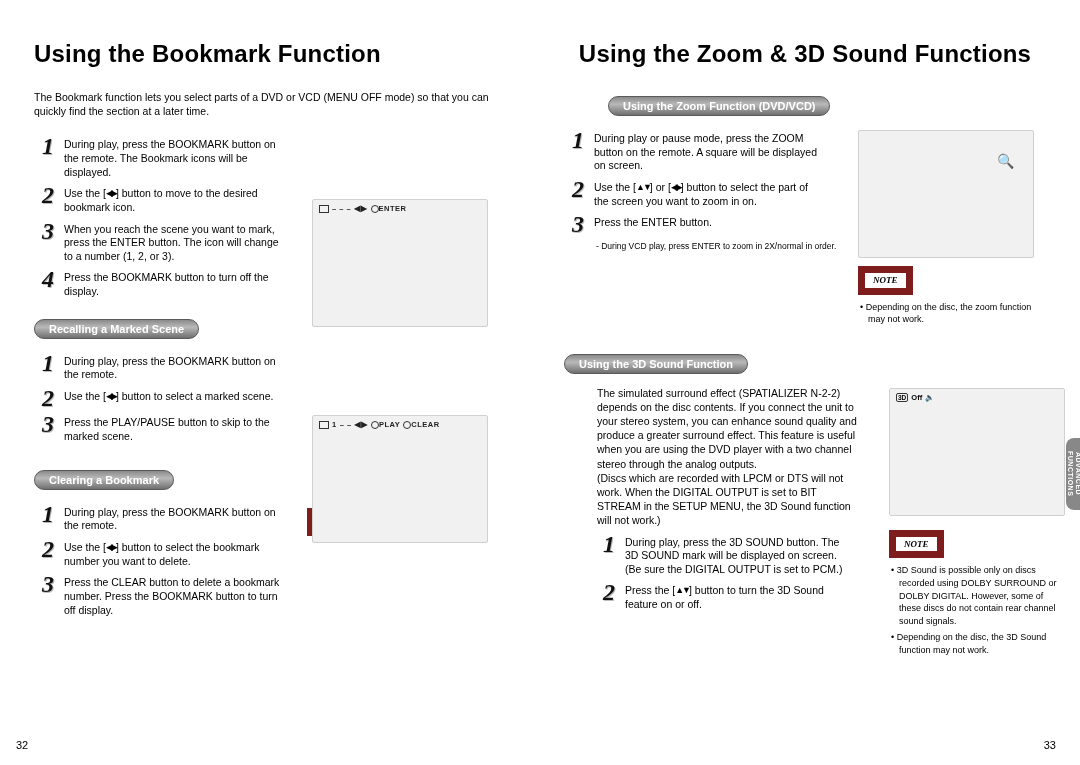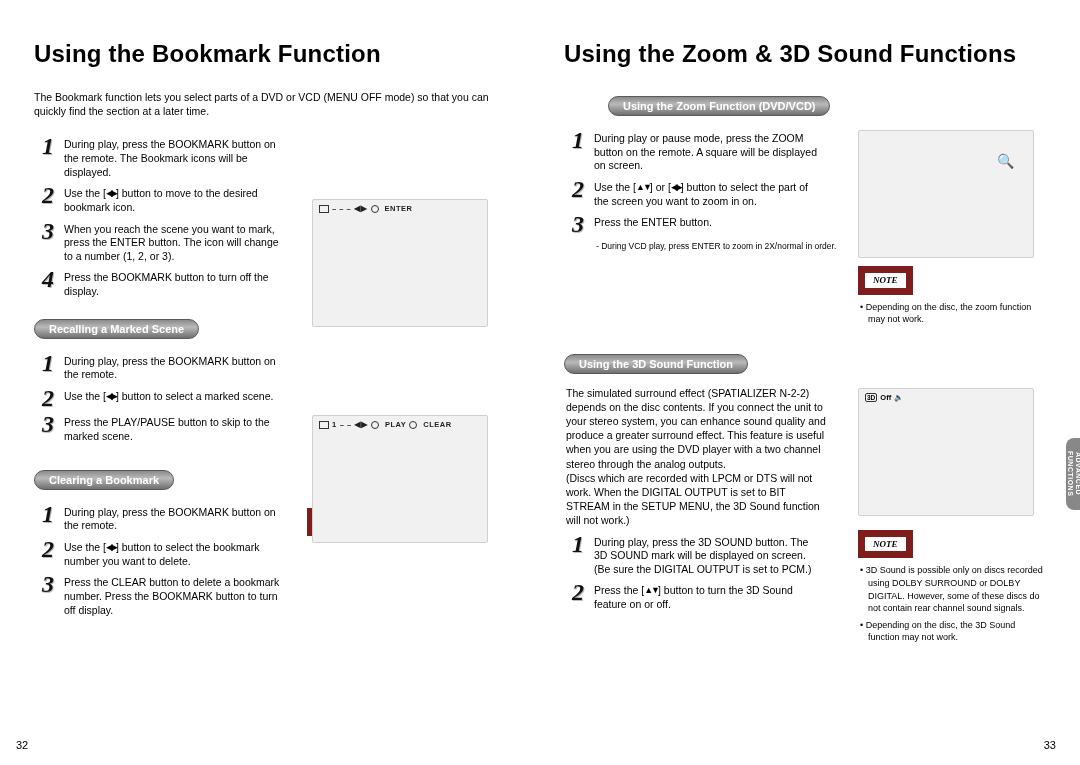--- a/index.html
+++ b/index.html
@@ -2,21 +2,21 @@
 <html><head>
 <meta charset="utf-8">
 <style>
   * { box-sizing: border-box; margin: 0; padding: 0; }
   html, body { width: 1080px; height: 765px; background: #fff; font-family: Arial, Helvetica, sans-serif; color: #000; }
   .spread { display: flex; width: 1080px; height: 675px; }
   .page { width: 540px; height: 765px; padding: 40px 24px 20px 34px; position: relative; }
   .page.right { padding: 40px 34px 20px 24px; }
   h1.title { font-family: "Arial Black", Arial, sans-serif; font-weight: 900; font-size: 24px; letter-spacing: 0.2px; margin-bottom: 22px; }
   .page.left h1.title { text-align: left; }
-  .page.right h1.title { text-align: left; }
+  .page.right h1.title { text-align: center; }
   .intro { font-size: 10.5px; line-height: 1.35; margin-bottom: 18px; max-width: 460px; }
   .pill {
     display: inline-block;
     background: linear-gradient(#8a8a8a,#b9b9b9 40%,#6f6f6f);
     color: #fff; font-weight: 700; font-size: 11px;
     padding: 3px 14px; border-radius: 10px; border:1px solid #5a5a5a;
     margin: 6px 0 10px 0;
   }
   .stepblock { font-size: 10.5px; line-height: 1.3; }
   .step { display: flex; align-items: flex-start; margin: 4px 0 6px 8px; max-width: 245px; }
@@ -27,21 +27,21 @@
   }
   .step .txt { flex: 1; padding-top: 2px; }
   .tri { font-size: 9px; letter-spacing: -2px; vertical-align: 1px; }
   .screen {
     position: absolute; width: 176px; height: 128px; background:#f1f1f1;
     border:1px solid #d0d0d0; border-radius:2px;
   }
   .osd { position:absolute; top:4px; left:6px; font-size:7.5px; font-weight:700; letter-spacing:0.5px; color:#222; display:flex; align-items:center; gap:3px;}
   .osd .ico { width:10px;height:8px;border:1px solid #333;display:inline-block;}
   .osd .sym { font-size:8px;}
-  .osd .enter{ display:inline-flex;align-items:center;gap:6px;}
+  .osd .enter{ display:inline-flex;align-items:center;gap:0;}
   .osd .ring{width:8px;height:8px;border:1px solid #333;border-radius:50%;display:inline-block;}
   .notebox { margin-top: 8px; font-size: 9px; line-height:1.4; }
   .notebox .nhdr { font-style: italic; font-weight:700; border:7px solid #7f1d1d; display:inline-block; padding:1px 8px; margin-bottom:6px; font-family:"Times New Roman",serif;}
   .notebox ul { list-style: none; padding-left: 0; }
   .notebox li { padding-left: 10px; text-indent:-8px; margin-bottom:4px; }
   .notebox li::before { content:"• "; }
   .subnotes { font-size:8.5px; line-height:1.3; margin:6px 0 0 32px; }
   .subnotes div { margin-bottom:2px; }
   .pagenum { position:absolute; bottom:14px; font-size:11px; }
   .page.left .pagenum{ left:16px;} .page.right .pagenum{ right:24px;}
@@ -181,21 +181,21 @@
           <div class="nhdr">NOTE</div>
           <ul>
               <li>Depending on the disc, the zoom function may not work.</li>
             </ul>
         </div>
       </div>
     </div>
 
     <div class="pill" style="margin-top:24px;">Using the 3D Sound Function</div>
     <div style="display:flex; gap:14px;">
-      <div style="flex:0 0 280px;">
+      <div style="flex:0 0 280px;margin-left:31px;">
         <p class="para" style="white-space:pre-line;">The simulated surround effect (SPATIALIZER N-2-2) depends on the disc contents. If you connect the unit to your stereo system, you can enhance sound quality and produce a greater surround effect. This feature is useful when you are using the DVD player with a two channel stereo through the analog outputs.
 (Discs which are recorded with LPCM or DTS will not work. When the DIGITAL OUTPUT is set to BIT STREAM in the SETUP MENU, the 3D Sound function will not work.)</p>
         <div class="stepblock" style="margin-top:6px;">
           <div class="step">
               <div class="num">1</div>
               <div class="txt">During play, press the 3D SOUND button. The 3D SOUND mark will be displayed on screen. (Be sure the DIGITAL OUTPUT is set to PCM.)</div>
             </div>
           <div class="step">
               <div class="num">2</div>
               <div class="txt"><span>Press the [</span><span class="tri">▲▼</span><span>] button to turn the 3D Sound feature on or off.</span></div>

